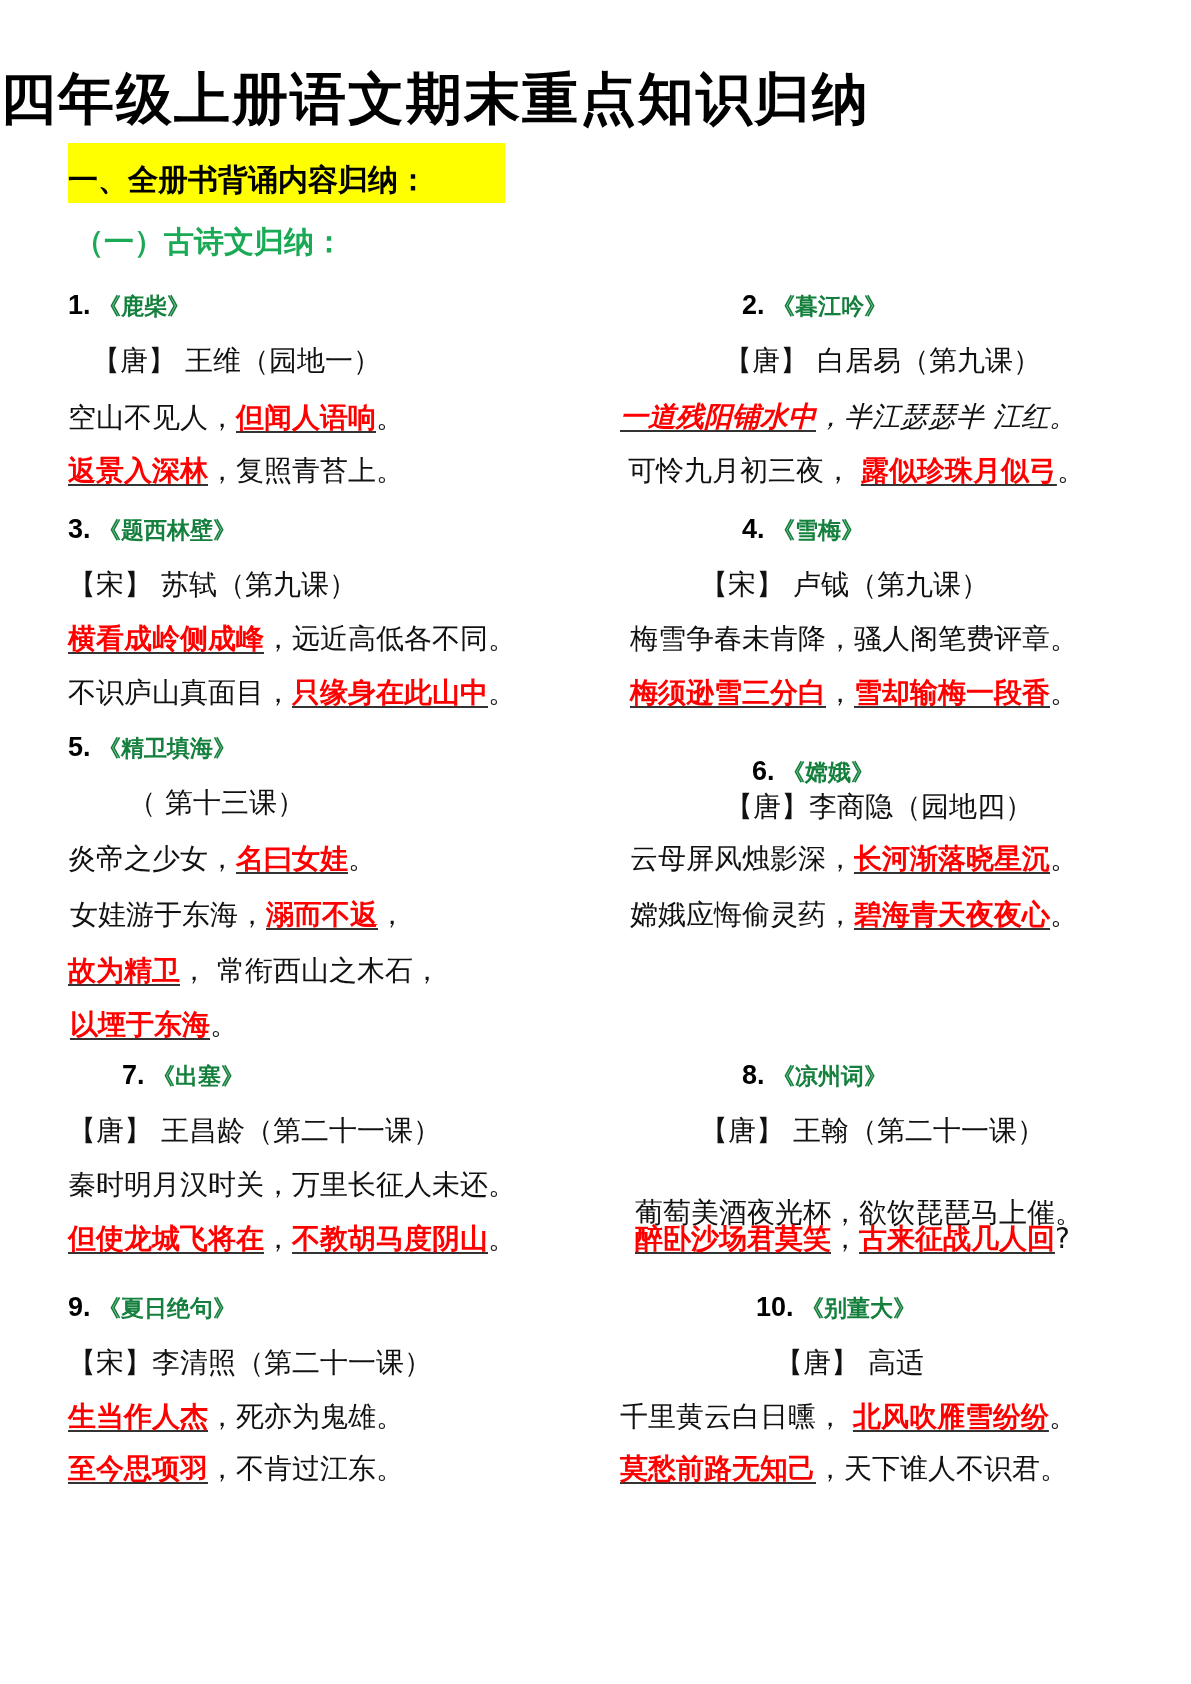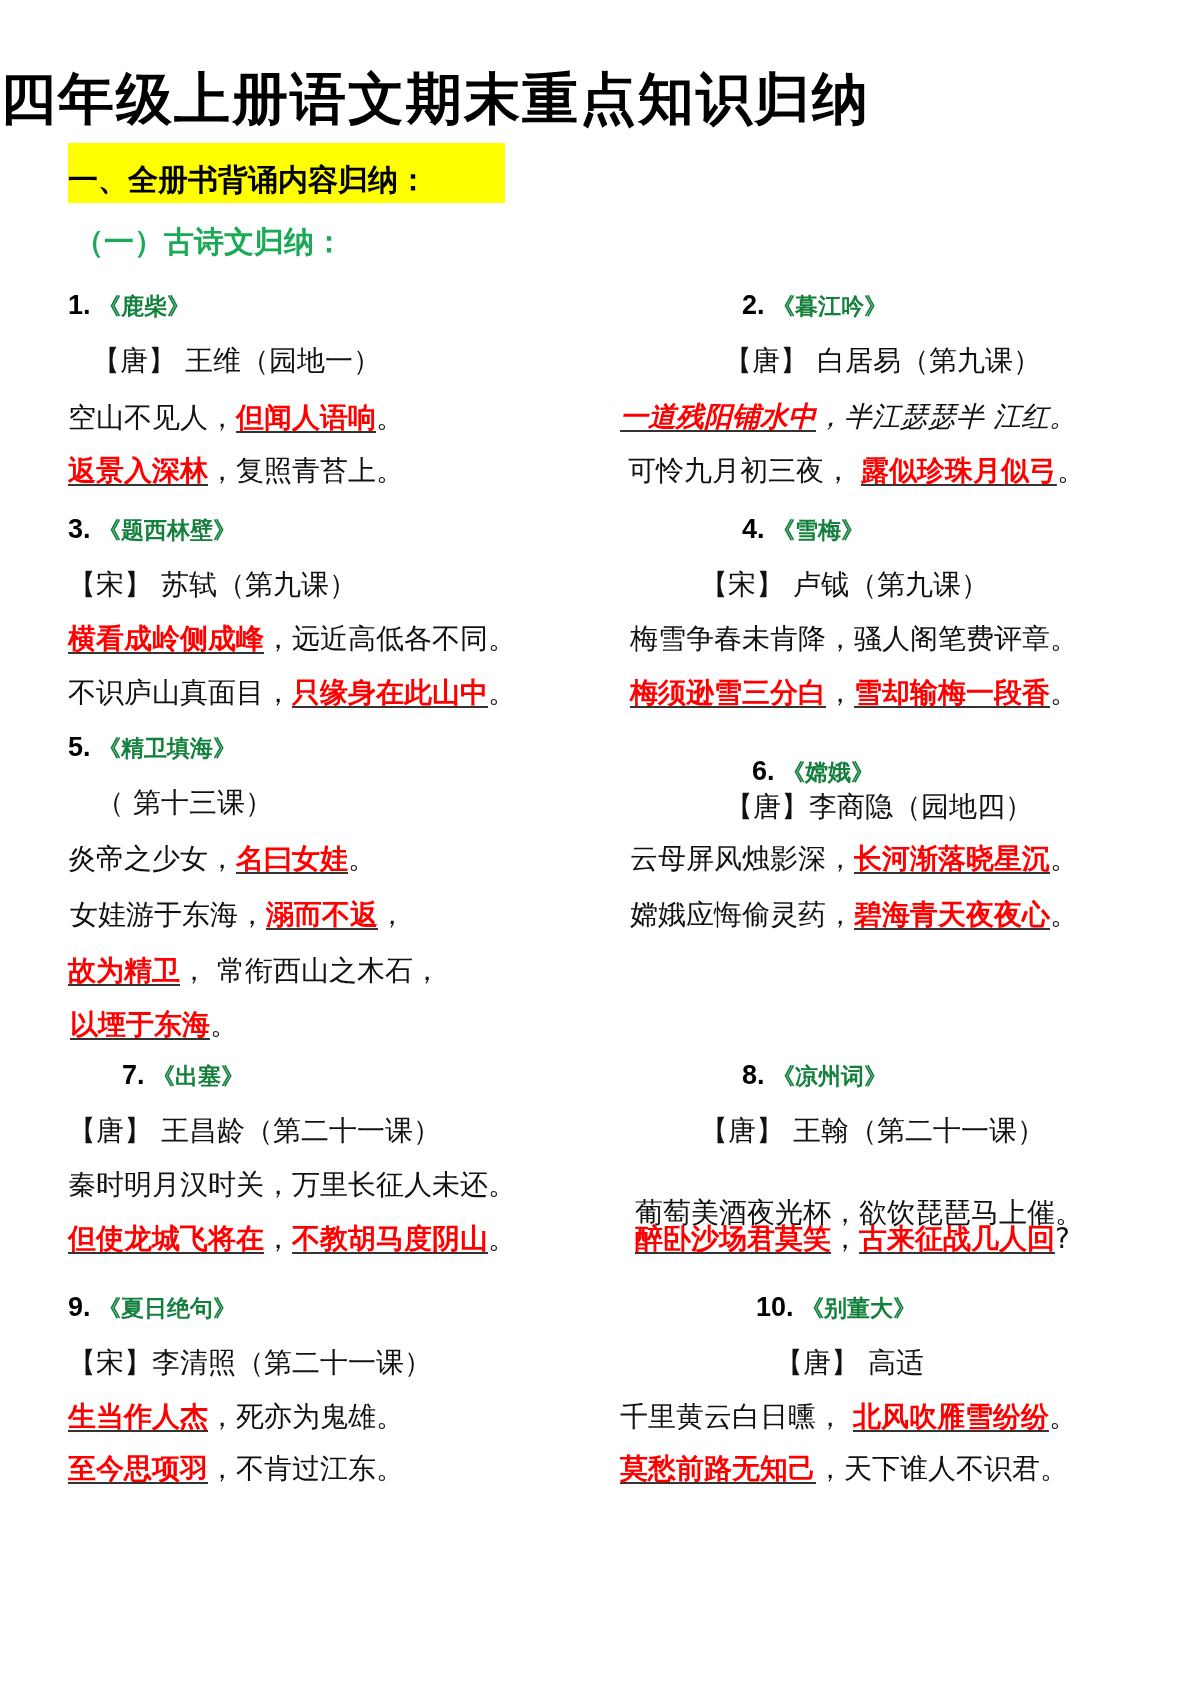--- a/index.html
+++ b/index.html
@@ -47,21 +47,21 @@
       <div class="line" style="left: 68px; top: 674px;"><span>不识庐山真面目，</span><span class="hl">只缘身在此山中</span><span>。</span></div>
     </div>
     <div class="poem" style="left: 0px; top: 0px;">
       <div class="head" style="left: 742px; top: 512px;"><span class="num">4.  </span><span class="name">《雪梅》</span></div>
       <div class="line" style="left: 700px; top: 566px;">【宋】 卢钺（第九课）</div>
       <div class="line" style="left: 630px; top: 620px;"><span>梅雪争春未肯降，骚人阁笔费评章。</span></div>
       <div class="line" style="left: 630px; top: 674px;"><span class="hl">梅须逊雪三分白</span><span>，</span><span class="hl">雪却输梅一段香</span><span>。</span></div>
     </div>
     <div class="poem" style="left: 0px; top: 0px;">
       <div class="head" style="left: 68px; top: 730px;"><span class="num">5.  </span><span class="name">《精卫填海》</span></div>
-      <div class="line" style="left: 96px; top: 784px; text-align: right;">（ 第十三课）</div>
+      <div class="line" style="left: 128px; top: 784px; text-align: right;">（ 第十三课）</div>
       <div class="line" style="left: 68px; top: 840px;"><span>炎帝之少女，</span><span class="hl">名曰女娃</span><span>。</span></div>
       <div class="line" style="left: 70px; top: 896px;"><span>女娃游于东海，</span><span class="hl">溺而不返</span><span>，</span></div>
       <div class="line" style="left: 68px; top: 952px;"><span class="hl">故为精卫</span><span>，  常衔西山之木石，</span></div>
       <div class="line" style="left: 70px; top: 1006px;"><span class="hl">以堙于东海</span><span>。</span></div>
     </div>
     <div class="poem" style="left: 0px; top: 0px;">
       <div class="head" style="left: 752px; top: 730px; margin-top: 24px;"><span class="num">6.  </span><span class="name">《嫦娥》</span></div>
       <div class="line" style="left: 725px; top: 788px;">【唐】李商隐（园地四）</div>
       <div class="line" style="left: 630px; top: 840px;"><span>云母屏风烛影深，</span><span class="hl">长河渐落晓星沉</span><span>。</span></div>
       <div class="line" style="left: 630px; top: 896px;"><span>嫦娥应悔偷灵药，</span><span class="hl">碧海青天夜夜心</span><span>。</span></div>

